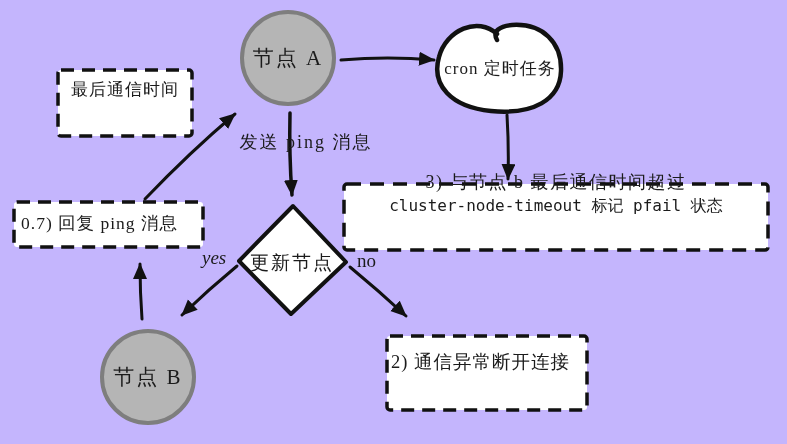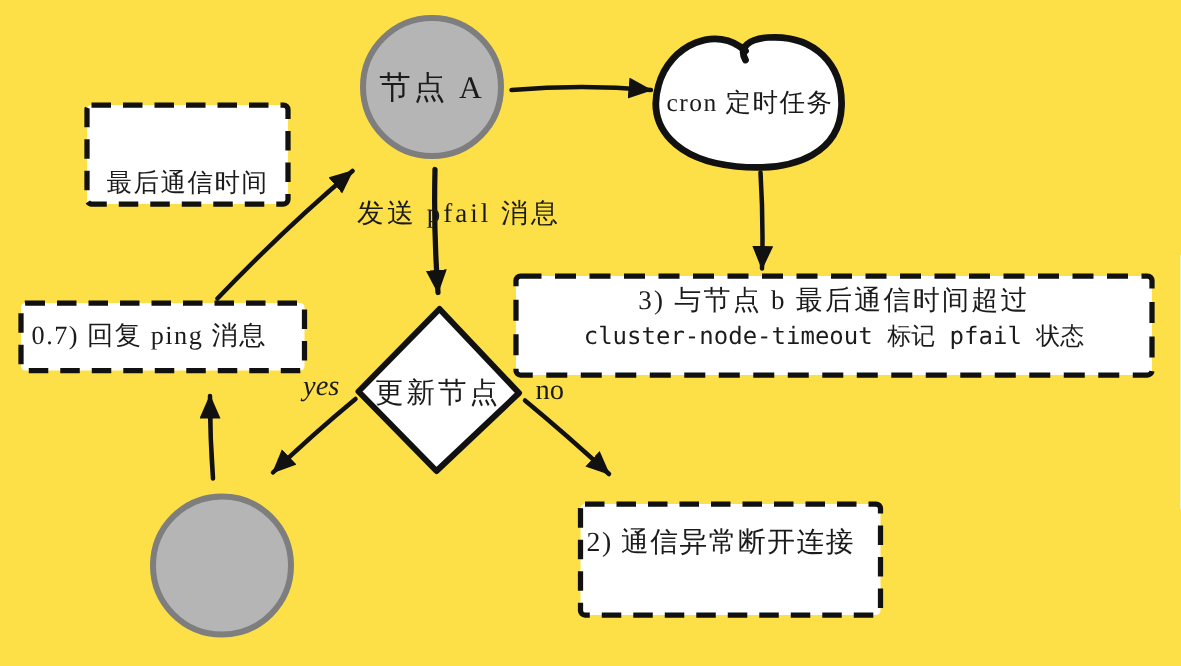--- a/index.html
+++ b/index.html
@@ -5,21 +5,21 @@
   html, body {
     margin: 0;
     padding: 0;
     background: #ffffff;
     font-family: "Liberation Serif", "DejaVu Serif", serif;
   }
   .stage {
     position: relative;
     width: 787px;
     height: 444px;
-    background: #fde047;
+    background: #c4b5fd;
     overflow: hidden;
     color: #111111;
   }
   .diagram-svg {
     position: absolute;
     left: 0;
     top: 0;
   }
   .lbl {
     position: absolute;
@@ -76,37 +76,38 @@
     <path d="M290,113 Q289,155 292,195" fill="none" stroke="#111111" stroke-width="3.5" stroke-linecap="round" marker-end="url(#ah)"></path>
     <path d="M507,115 Q509,148 508,179" fill="none" stroke="#111111" stroke-width="3" stroke-linecap="round" marker-end="url(#ah)"></path>
     <path d="M145,199 Q190,152 235,114" fill="none" stroke="#111111" stroke-width="3" stroke-linecap="round" marker-end="url(#ah)"></path>
     <path d="M142,319 Q140,292 140,264" fill="none" stroke="#111111" stroke-width="3" stroke-linecap="round" marker-end="url(#ah)"></path>
     <path d="M237,266 Q208,290 182,315" fill="none" stroke="#111111" stroke-width="3" stroke-linecap="round" marker-end="url(#ah)"></path>
     <path d="M350,267 Q379,291 406,316" fill="none" stroke="#111111" stroke-width="3" stroke-linecap="round" marker-end="url(#ah)"></path>
   </svg>
 
   <div class="lbl node-label center" style="left:238px; top:45px; width:100px;">节点 A</div>
 
+  <div class="lbl node-label center" style="left:98px; top:364px; width:100px;">节点 B</div>
 
   <div class="lbl cloud-label center" style="left:434px; top:58px; width:132px;">cron 定时任务</div>
 
   <div class="lbl decision-label center" style="left:242px; top:251px; width:100px;">更新节点</div>
 
-  <div class="lbl edge-label center" style="left:221px; top:131px; width:170px;">发送 pfail 消息</div>
+  <div class="lbl edge-label center" style="left:221px; top:131px; width:170px;">发送 ping 消息</div>
 
   <div class="lbl yesno" style="left:202px; top:246px;">yes</div>
 
   <div class="lbl yesno no-label" style="left:357px; top:249px;">no</div>
 
   <div class="lbl boxtext boxtext-12" style="left:65px; top:76px;">
-    <div style="padding-left:6px;margin-top:32px;">最后通信时间</div>
+    <div style="padding-left:6px;">最后通信时间</div>
   </div>
 
   <div class="lbl boxtext" style="left:21px; top:213px; font-size:17.5px;">0.7) 回复 ping 消息</div>
 
   <div class="lbl boxtext-2" style="left:391px; top:351px;">2) 通信异常断开连接</div>
 
-  <div class="lbl boxtext-3" style="left:344px; top:190px;">
+  <div class="lbl boxtext-3" style="left:344px; top:172px;">
     <div class="l1">3) 与节点 b 最后通信时间超过</div>
     <div class="l2">cluster-node-timeout 标记 pfail 状态</div>
   </div>
 
 </div>
 
 </body></html>

